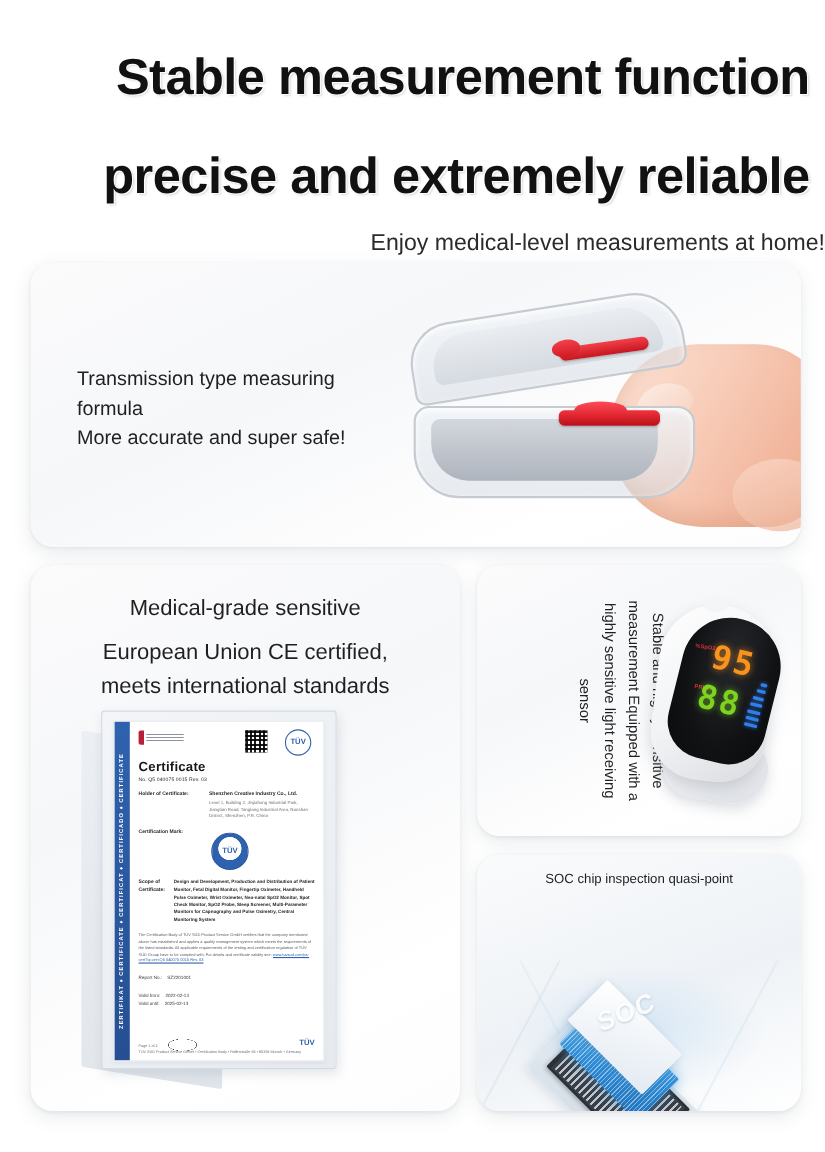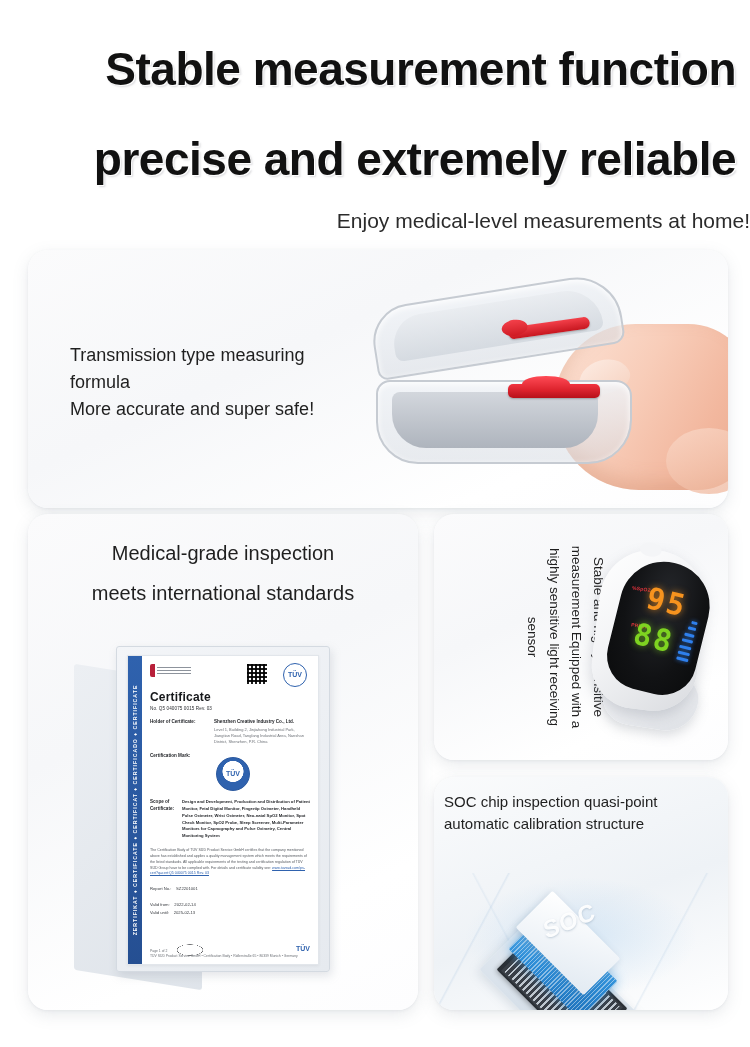--- a/index.html
+++ b/index.html
@@ -36,21 +36,21 @@
   
   .card {
     position:absolute;
     border-radius:20px;
     background:linear-gradient(155deg,#fbfbfc 0%,#f6f7f9 38%,#ffffff 78%,#fdfdfe 100%);
     box-shadow:0 5px 16px rgba(120,128,145,0.16), 0 1px 3px rgba(120,128,145,0.10);
     overflow:hidden;
   }
 
   
-  #card-transmission { left:28px; top:250px; width:700px; height:258px; }
+  #card-transmission { left:28px; top:239px; width:700px; height:258px; }
   #card-transmission .copy {
     position:absolute; left:42px; top:92px; width:300px;
     font-size:18px; line-height:1.5; color:#1f1f1f;
   }
   #card-transmission .copy .p2 { }
 
   
   .case-wrap { position:absolute; left:330px; top:22px; width:370px; height:228px; }
   .case-shell {
     position:absolute; border:2px solid #c6cbd2;
@@ -125,21 +125,21 @@
   }
   #card-certificate .copy .t1 { margin-bottom:9px; }
 
   .cert-stage { position:absolute; left:0; top:120px; width:390px; height:376px; }
   .cert-backer {
     position:absolute; left:46px; top:40px; width:128px; height:306px;
     background:linear-gradient(135deg,#eceff3,#dfe4ea);
     transform:skewY(9deg); border-radius:3px;
   }
   .cert-sleeve {
-    position:absolute; left:88px; top:12px; width:214px; height:326px;
+    position:absolute; left:64px; top:12px; width:214px; height:326px;
     background:linear-gradient(140deg,#f3f5f8,#e6eaef);
     border:1px solid #d4dae1; border-radius:3px;
     box-shadow:2px 4px 10px rgba(130,140,155,.22);
   }
   .cert-page {
     position:absolute; left:10px; top:8px; width:192px; height:310px;
     background:#ffffff; border:1px solid #e2e6eb;
     box-shadow:0 1px 3px rgba(0,0,0,.06);
     overflow:hidden;
   }
@@ -277,21 +277,21 @@
   .bars i:nth-child(4){ width:11px; margin-left:1px; }
   .bars i:nth-child(5){ width:12px; }
   .bars i:nth-child(6){ width:12px; }
   .bars i:nth-child(7){ width:12px; }
 
   
   #card-soc { left:434px; top:777px; width:294px; height:233px;
               background:linear-gradient(160deg,#fafbfc 0%,#eef2f6 55%,#ffffff 100%); }
   #card-soc .copy {
     position:absolute; top:14px; left:10px; right:10px;
-    text-align:left; font-size:15px; line-height:1.48; color:#1f1f1f;
+    text-align:center; font-size:12px; line-height:1.48; color:#1f1f1f;
   }
   .chip-stage { position:absolute; left:0; top:96px; width:294px; height:137px; overflow:hidden; }
   .chip-glow {
     position:absolute; left:30px; top:4px; width:234px; height:120px;
     background:radial-gradient(ellipse at 50% 50%, rgba(164,205,240,.34), rgba(255,255,255,0) 70%);
   }
   .chip-base {
     position:absolute; left:52px; top:46px; width:150px; height:150px;
     background:linear-gradient(135deg,#e8eef4,#ced9e4);
     transform:rotate(45deg) scale(1,0.54);
@@ -374,21 +374,22 @@
     <div class="case-lid-inner"></div>
     <div class="red-clip-top"></div>
     <div class="case-shell case-base"></div>
     <div class="case-base-inner"></div>
     <div class="red-clip-bot"></div>
   </div>
 </div>
 
 <div class="card" id="card-certificate">
   <div class="copy">
-    <div class="t1">Medical-grade inspection</div>
+    <div class="t1">Medical-grade sensitive</div>
+    <div>European Union CE certified,</div>
     <div>meets international standards</div>
   </div>
 
   <div class="cert-stage">
     <div class="cert-backer"></div>
     <div class="cert-sleeve">
       <div class="cert-page">
 
         <div class="cert-band">
           <span>ZERTIFIKAT ♦ CERTIFICATE ♦ CERTIFICAT ♦ CERTIFICADO ♦ CERTIFICATE</span>
@@ -481,21 +482,20 @@
           <i></i>
         </div>
       </div>
     </div>
   </div>
 </div>
 
 <div class="card" id="card-soc">
   <div class="copy">
     <div>SOC chip inspection quasi-point</div>
-    <div>automatic calibration structure</div>
   </div>
 
   <div class="chip-stage">
     <div class="chip-lines"></div>
     <div class="chip-glow"></div>
     <div class="chip-base"></div>
     <div class="chip-pins"></div>
     <div class="chip-blue"></div>
     <div class="chip-top"></div>
     <div class="chip-soc-text">SOC</div>

